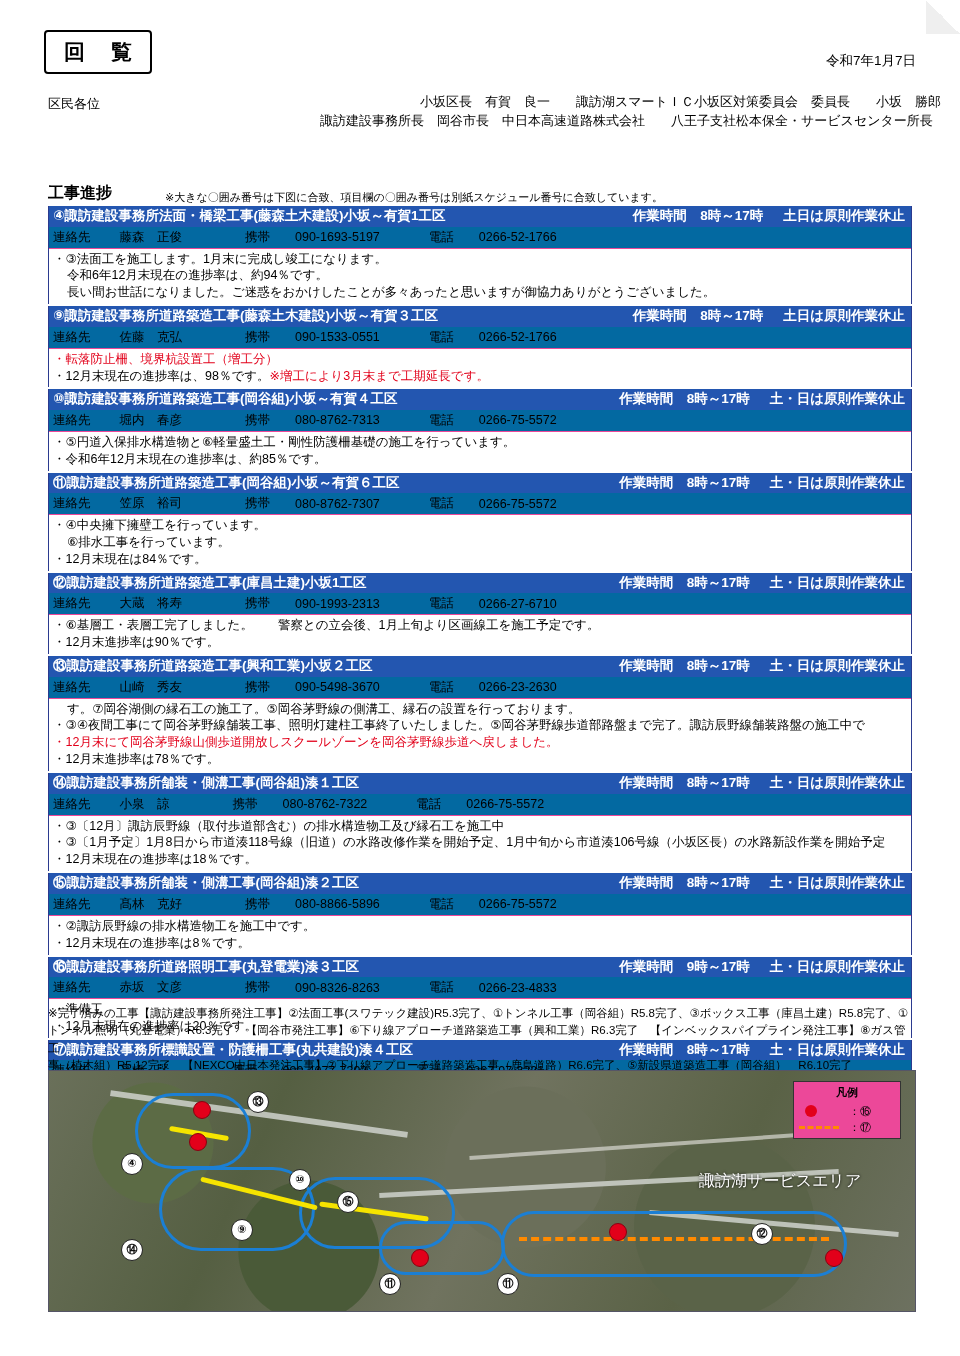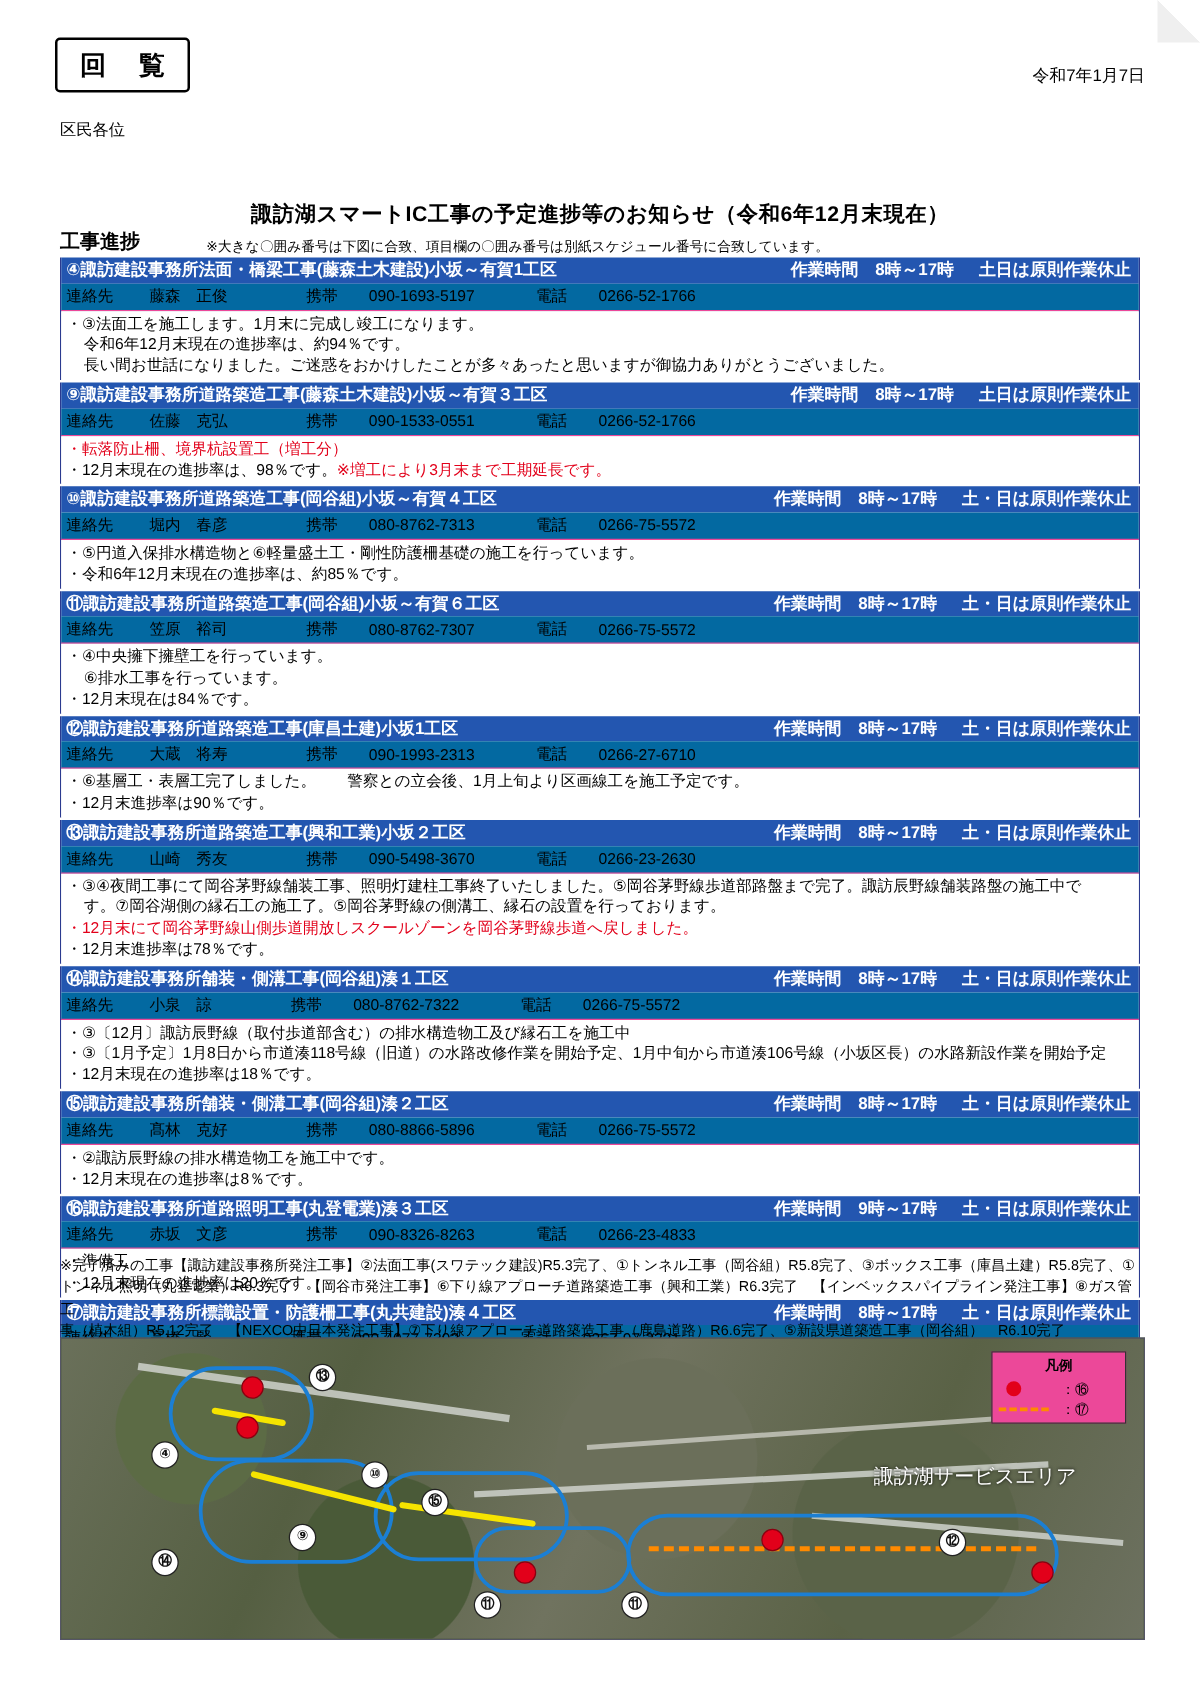--- a/index.html
+++ b/index.html
@@ -262,22 +262,25 @@
 <div class="page">
 
   <div class="corner-fold"></div>
 
   <div class="header-row">
     <div class="kairan-box">回 覧</div>
     <div class="date">令和7年1月7日</div>
   </div>
 
   <div class="kumin">区民各位</div>
-
-  <div class="main-title">諏訪湖スマートIC工事の予定進捗等のお知らせ（令和6年12月末現在）</div>
+  <div class="officials">
+    <div class="of-line1">小坂区長　有賀　良一　　諏訪湖スマートＩＣ小坂区対策委員会　委員長　　小坂　勝郎</div>
+    <div class="of-line2">諏訪建設事務所長　岡谷市長　中日本高速道路株式会社　　八王子支社松本保全・サービスセンター所長</div>
+  </div>
+
   <div class="kouji-shinchoku">工事進捗</div>
   <div class="note-star">※大きな〇囲み番号は下図に合致、項目欄の〇囲み番号は別紙スケジュール番号に合致しています。</div>
 
   <div class="works">
       <div class="work">
         <div class="work-head">
           <span class="num">④</span>
           <span class="office">諏訪建設事務所</span>
           <span class="wname">法面・橋梁工事(藤森土木建設)小坂～有賀1工区</span>
           <span class="wtime"><span class="t1">作業時間　8時～17時</span><span>土日は原則作業休止</span></span>
@@ -386,22 +389,22 @@
         </div>
         <div class="contact">
           <span class="c-label">連絡先</span>
           <span class="c-name">山崎　秀友</span>
           <span class="c-mobile-label">携帯</span>
           <span class="c-mobile">090-5498-3670</span>
           <span class="c-tel-label">電話</span>
           <span>0266-23-2630</span>
         </div>
         <div class="body">
+          <div class="ln indent1">す。⑦岡谷湖側の縁石工の施工了。⑤岡谷茅野線の側溝工、縁石の設置を行っております。</div>
           <div class="ln wrap">・③④夜間工事にて岡谷茅野線舗装工事、照明灯建柱工事終了いたしました。⑤岡谷茅野線歩道部路盤まで完了。諏訪辰野線舗装路盤の施工中で</div>
-          <div class="ln indent1">す。⑦岡谷湖側の縁石工の施工了。⑤岡谷茅野線の側溝工、縁石の設置を行っております。</div>
           <div class="ln red">・12月末にて岡谷茅野線山側歩道開放しスクールゾーンを岡谷茅野線歩道へ戻しました。</div>
           <div class="ln">・12月末進捗率は78％です。</div>
         </div>
       </div>
       <div class="work">
         <div class="work-head">
           <span class="num">⑭</span>
           <span class="office">諏訪建設事務所</span>
           <span class="wname">舗装・側溝工事(岡谷組)湊１工区</span>
           <span class="wtime"><span class="t1">作業時間　8時～17時</span><span>土・日は原則作業休止</span></span>

